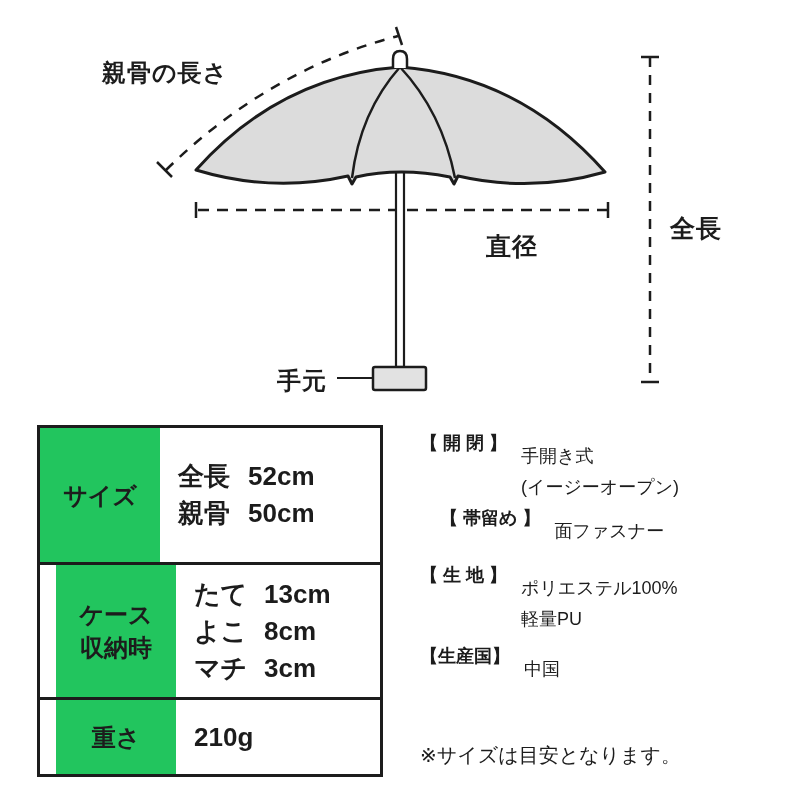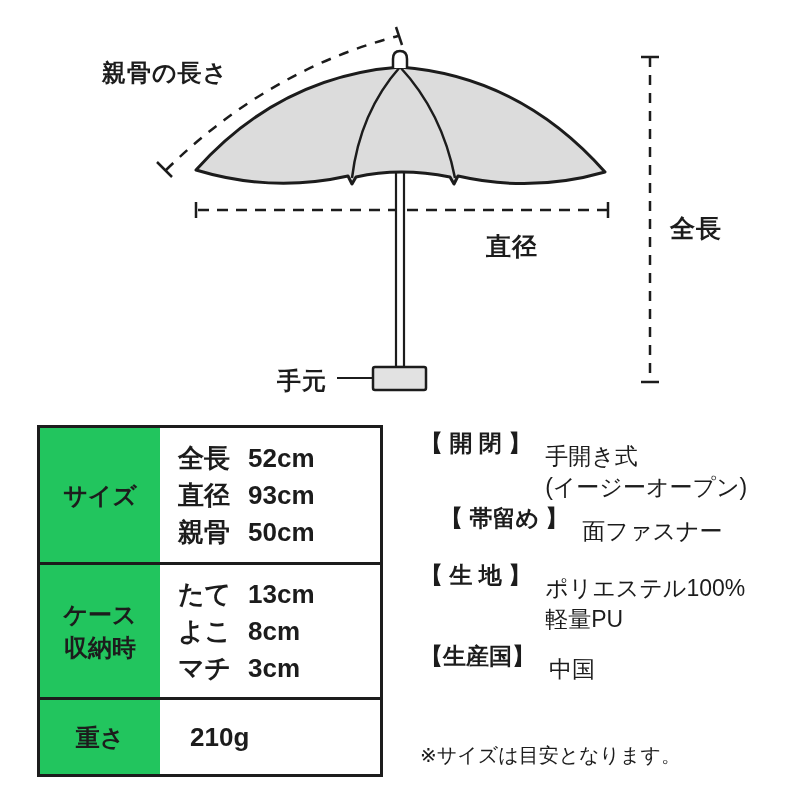--- a/index.html
+++ b/index.html
@@ -20,43 +20,43 @@
   
   .spec-table {
     position:absolute; left:37px; top:425px;
     width:346px; height:352px;
     border:3px solid #1c1c1c;
     box-sizing:border-box;
     display:flex; flex-direction:column;
     background:#fff;
   }
   .spec-row { display:flex; flex:0 0 auto; box-sizing:border-box; }
-  .spec-row + .spec-row { border-top:3px solid #1c1c1c; }
+  .spec-row + .spec-row { border-top:3px solid #1c1c1c;padding-left:16px; }
   .row-size  { height:134px; }
   .row-case  { height:135px; }
-  .row-weight{ flex:1 1 auto;gap:12px; }
+  .row-weight{ flex:1 1 auto; }
   .th-cell {
     width:120px; flex:0 0 120px;
     background:#22c55e;
     display:flex; flex-direction:column; justify-content:center; align-items:center;
     font-weight:700; font-size:24px; line-height:33px;
     text-align:center;
   }
   .td-cell {
     flex:1 1 auto;
     display:flex; flex-direction:column; justify-content:center;
     padding-left:18px;
     font-size:26px; line-height:37px;
     background:#fff;
   }
   .spec-line { white-space:nowrap;font-weight:bold; }
   .spec-line .lbl { display:inline-block; width:70px; }
 
   
-  .detail-row { position:absolute; display:flex; gap:14px; font-size:23px; line-height:31px; white-space:nowrap; }
+  .detail-row { position:absolute; display:flex; gap:14px; font-size:18px; line-height:31px; white-space:nowrap; }
   .detail-row .dlabel { font-weight:700; }
   .detail-row .dvalue { font-weight:400;margin-top:13px; }
   .note { position:absolute; left:420px; top:742px; font-size:20px; }
 </style>
 </head>
 <body>
 
 <div class="stage">
 
   <svg class="abs" style="left:0;top:0" width="800" height="420" viewBox="0 0 800 420">
@@ -94,23 +94,20 @@
   <div class="spec-table">
 
     <div class="spec-row row-size">
       <div class="th-cell">
         <div>サイズ</div>
         <div></div>
       </div>
       <div class="td-cell">
         <div class="spec-line">
           <span class="lbl">全長</span><span class="val">52cm</span>
-        </div>
-        <div class="spec-line">
-          <span class="lbl">直径</span><span class="val">93cm</span>
         </div>
         <div class="spec-line">
           <span class="lbl">親骨</span><span class="val">50cm</span>
         </div>
       </div>
     </div>
 
     <div class="spec-row row-case">
       <div class="th-cell">
         <div>ケース</div>

